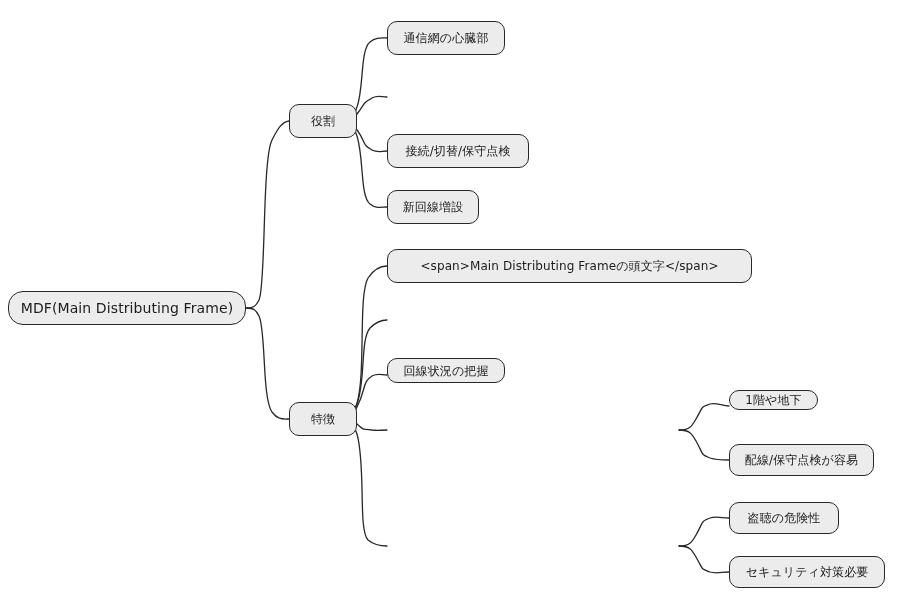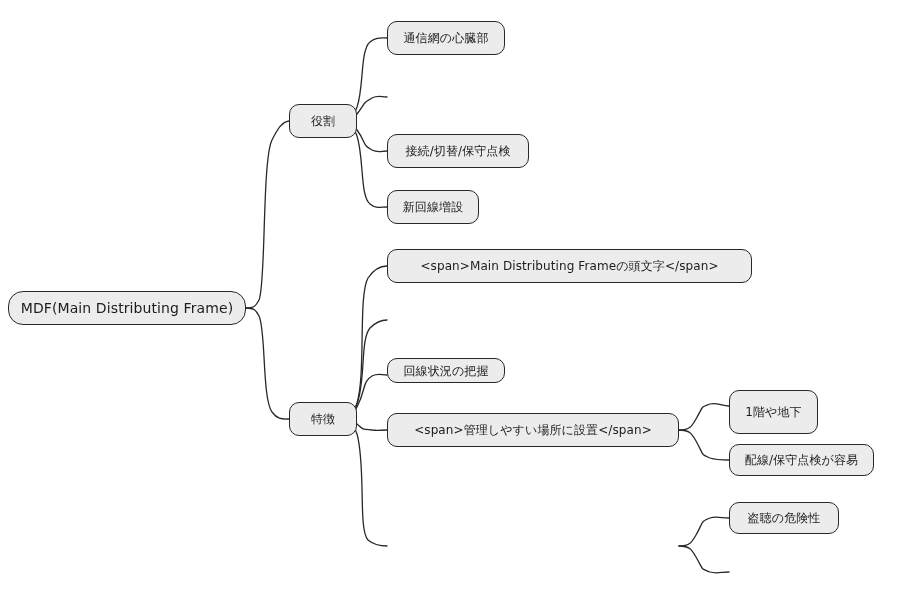--- a/index.html
+++ b/index.html
@@ -105,27 +105,27 @@
   <div class="mm-node" style="left:387px;top:190px;width:92px;height:34px;">
     <span class="mm-label">新回線増設</span>
   </div>
 
   <div class="mm-node" style="left:387px;top:249px;width:365px;height:34px;">
     <span class="mm-label">&lt;span&gt;Main Distributing Frameの頭文字&lt;/span&gt;</span>
   </div>
   <div class="mm-node" style="left:387px;top:358px;width:118px;height:25px;">
     <span class="mm-label">回線状況の把握</span>
   </div>
-  <div class="mm-node" style="left:387px;top:413px;width:292px;height:34px;">
-    <span class="mm-label">&lt;span&gt;管理しやすい場所に設置&lt;/span&gt;</span>
-  </div>
 
-  <div class="mm-node" style="left:729px;top:390px;width:89px;height:44px;">
+  <div class="mm-node" style="left:729px;top:390px;width:89px;height:20px;">
     <span class="mm-label">1階や地下</span>
   </div>
   <div class="mm-node" style="left:729px;top:444px;width:145px;height:32px;">
     <span class="mm-label">配線/保守点検が容易</span>
   </div>
   <div class="mm-node" style="left:729px;top:502px;width:110px;height:32px;">
     <span class="mm-label">盗聴の危険性</span>
   </div>
+  <div class="mm-node" style="left:729px;top:556px;width:156px;height:32px;">
+    <span class="mm-label">セキュリティ対策必要</span>
+  </div>
 
 </div>
 
 </body></html>

